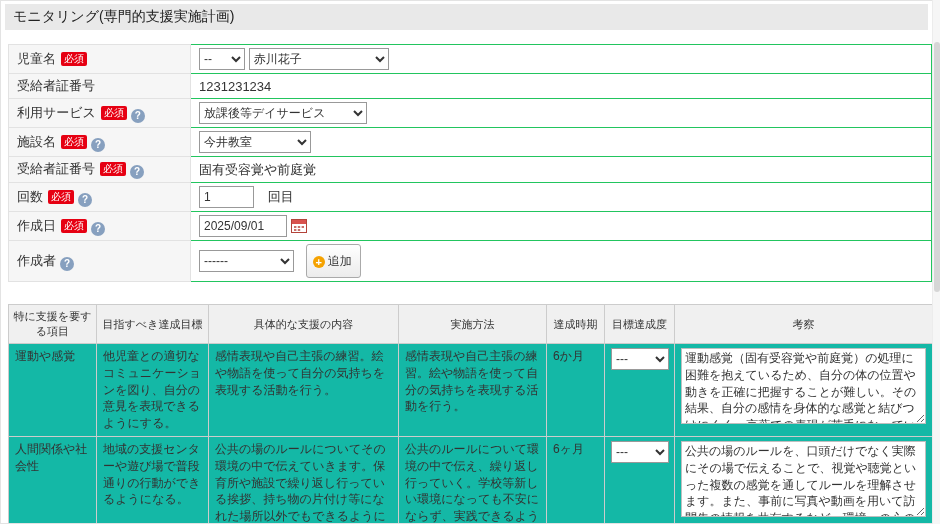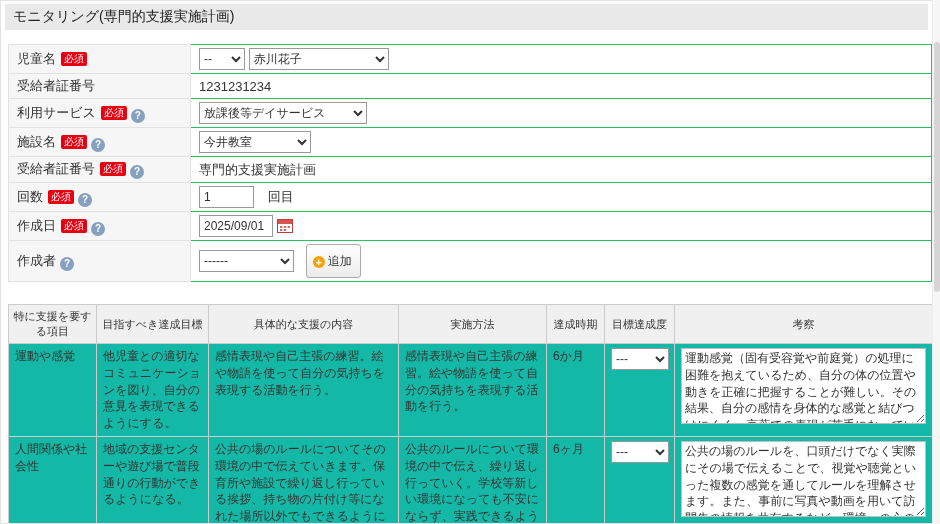--- a/index.html
+++ b/index.html
@@ -32,21 +32,21 @@
     display:inline-block; width:14px; height:14px; border-radius:50%;
     background:#87a0bf; color:#fff; font-size:10px; font-weight:bold;
     text-align:center; line-height:14px; margin-left:4px; vertical-align:-2px; cursor:pointer;
   }
 
   select, input[type=text] { font-family:inherit; font-size:12px; color:#333; }
   select { height:22px; border:1px solid #999; background:#fff; }
   .inp { height:22px; border:1px solid #999; padding:1px 4px; }
 
   .w46{width:46px} .w140{width:140px} .w112{width:112px} .w168{width:168px}
-  .w55{width:55px} .w90{width:74px} .w95{width:95px} .w58{width:58px}
+  .w55{width:55px} .w90{width:88px} .w95{width:95px} .w58{width:58px}
 
   .suffix { margin-left:10px;text-align:right; }
   .cal { display:inline-block; vertical-align:middle; margin-left:4px; cursor:pointer; }
 
   .add-btn {
     margin-left:8px; height:34px; padding:0 8px 0 6px; font-size:12px; font-family:inherit;
     background:linear-gradient(#fff,#ececec); border:1px solid #aaa; border-radius:3px;
     cursor:pointer; color:#333;
   }
   .add-ico {
@@ -117,21 +117,21 @@
       <span>施設名</span><span class="req">必須</span><span class="help">?</span>
     </th>
     <td>
       <select class="w112"><option>今井教室</option></select>
     </td>
   </tr>
   <tr>
     <th>
       <span>受給者証番号</span><span class="req">必須</span><span class="help">?</span>
     </th>
-    <td>専門的支援実施計画</td>
+    <td>固有受容覚や前庭覚</td>
   </tr>
   <tr>
     <th>
       <span>回数</span><span class="req">必須</span><span class="help">?</span>
     </th>
     <td>
       <input type="text" class="inp w55" value="1" style="">
       <span class="suffix">回目</span>
     </td>
   </tr>

